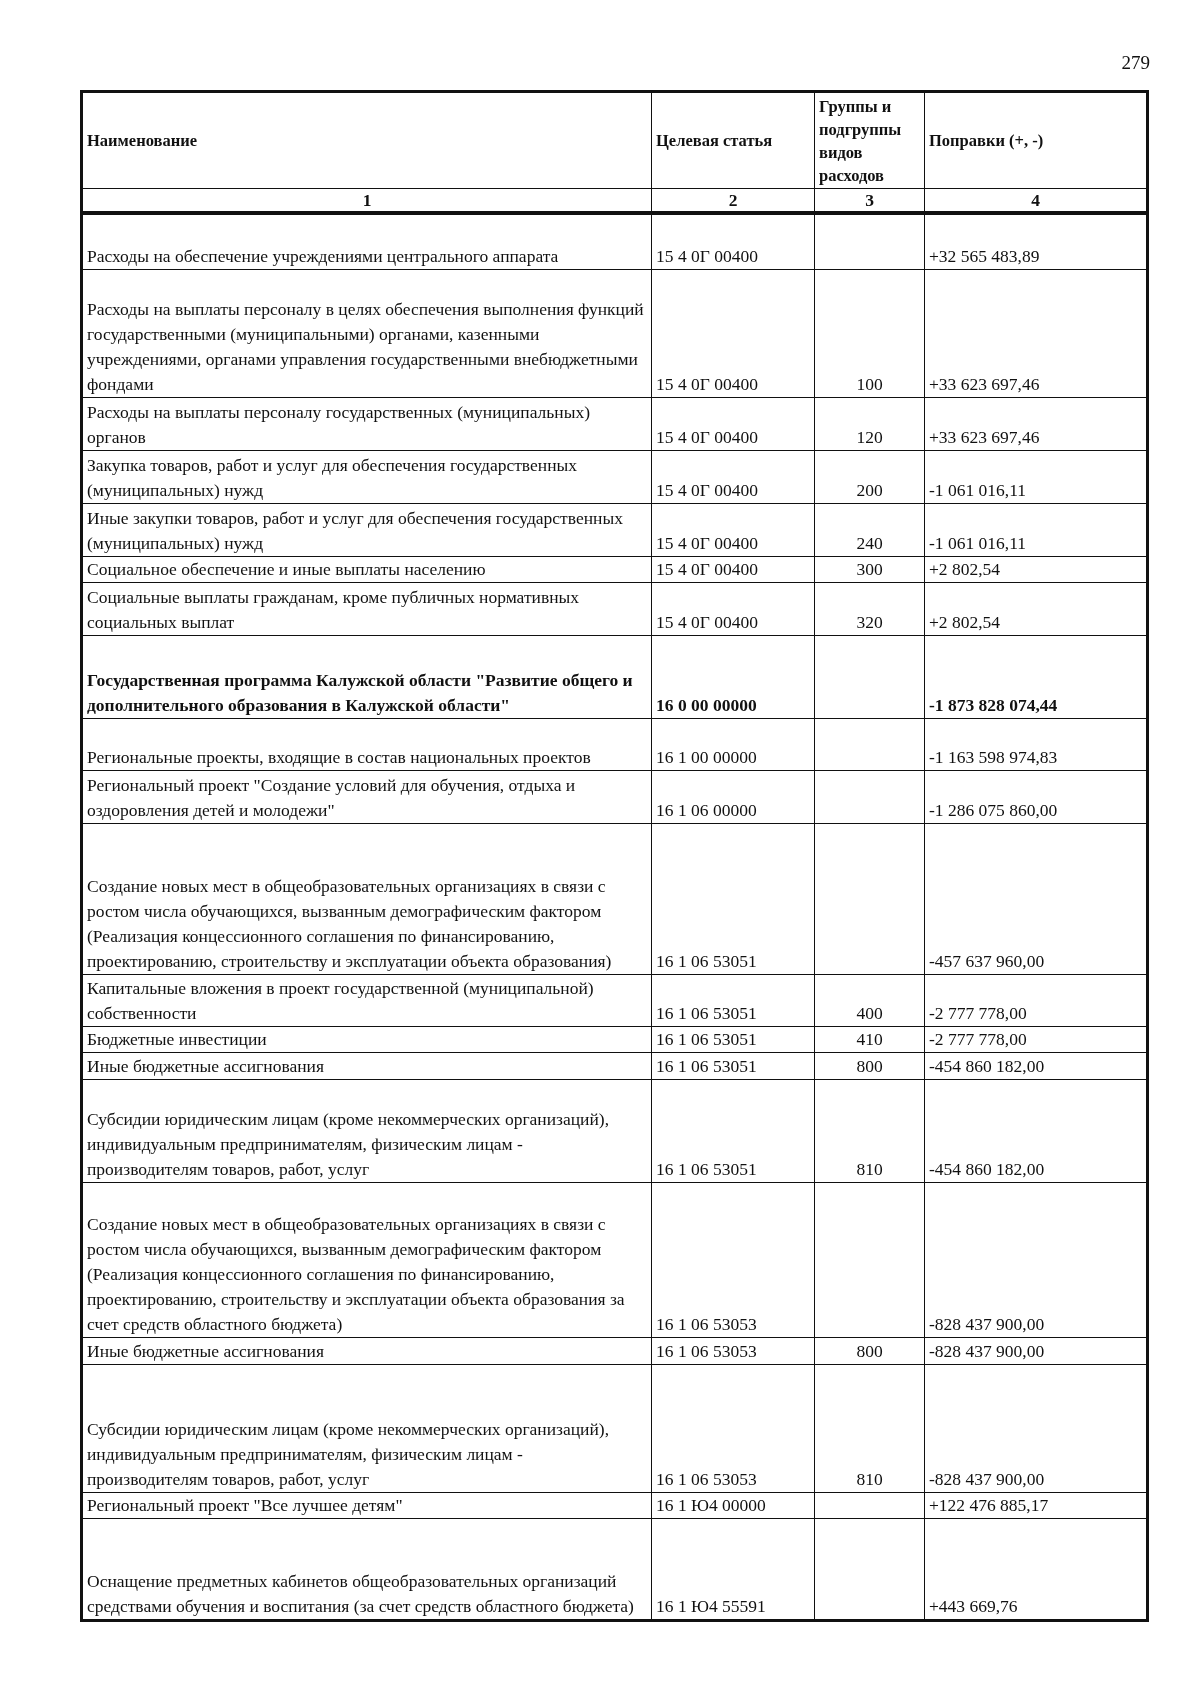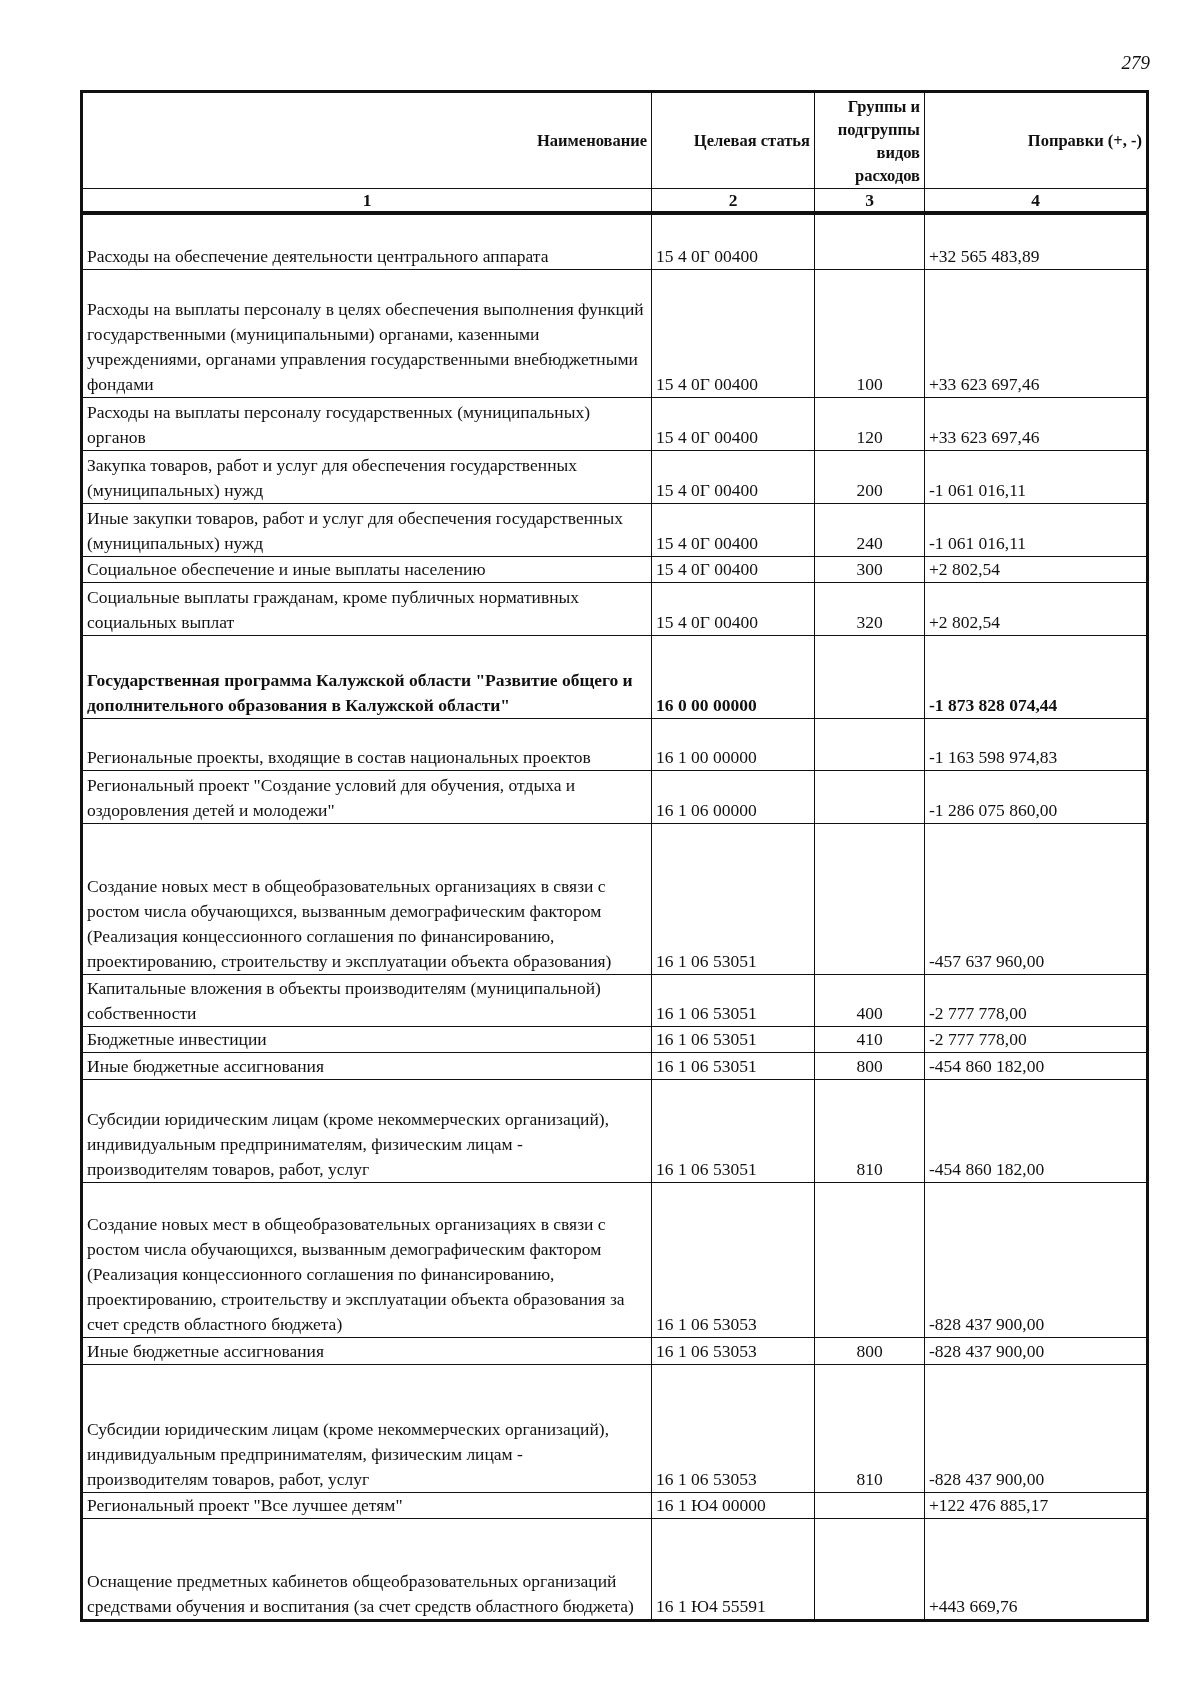--- a/index.html
+++ b/index.html
@@ -1,26 +1,26 @@
 <!DOCTYPE html>
 <html><head>
 <meta charset="utf-8">
 <style>
   html, body { margin: 0; padding: 0; background: #ffffff; }
   body { width: 1200px; height: 1697px; position: relative; overflow: hidden;
          font-family: "Liberation Serif", "DejaVu Serif", serif; color: #111; }
   .page-number { position: absolute; top: 52px; left: 1100px; width: 50px; text-align: right;
-                 font-size: 19px; font-style: italic; }
+                 font-size: 19px; }
   table.budget { position: absolute; left: 80px; top: 90px; width: 1066px;
                  border-collapse: collapse; table-layout: fixed; }
   table.budget td, table.budget th { border: 1.5px solid #111; padding: 0 4px; font-size: 17.5px;
                  line-height: 25px; vertical-align: bottom; }
   table.budget { border: 3px solid #111; }
   col.c1 { width: 570px; } col.c2 { width: 163px; } col.c3 { width: 110px; } col.c4 { width: 223px; }
-  th { font-weight: bold; font-size: 16.5px !important; text-align: right; vertical-align: middle !important; }
+  th { font-weight: bold; font-size: 16.5px !important; text-align: left; vertical-align: middle !important; }
   tr.head th { height: 95px; line-height: 23px; }
   tr.nums td { text-align: center; font-weight: bold; height: 22px; line-height: 22px; vertical-align: middle; }
   tr.nums td { border-bottom: 4px solid #111; }
   td.code { text-align: left; }
   td.grp { text-align: center; }
   td.amt { text-align: left; padding-right: 2px; }
   td.name { text-align: left; }
   tr.bold td { font-weight: bold; }
 </style>
 </head>
@@ -44,21 +44,21 @@
     </tr>
     <tr class="nums">
       <td>1</td>
       <td>2</td>
       <td>3</td>
       <td>4</td>
     </tr>
   </thead>
   <tbody id="rows">
       <tr style="height: 56px;">
-        <td class="name">Расходы на обеспечение деятельности центрального аппарата</td>
+        <td class="name">Расходы на обеспечение учреждениями центрального аппарата</td>
         <td class="code">15 4 0Г 00400</td>
         <td class="grp"></td>
         <td class="amt">+32 565 483,89</td>
       </tr>
       <tr style="height: 128px;">
         <td class="name">Расходы на выплаты персоналу в целях обеспечения выполнения функций государственными (муниципальными) органами, казенными учреждениями, органами управления государственными внебюджетными фондами</td>
         <td class="code">15 4 0Г 00400</td>
         <td class="grp">100</td>
         <td class="amt">+33 623 697,46</td>
       </tr>
@@ -110,21 +110,21 @@
         <td class="grp"></td>
         <td class="amt">-1 286 075 860,00</td>
       </tr>
       <tr style="height: 151px;">
         <td class="name">Создание новых мест в общеобразовательных организациях в связи с ростом числа обучающихся, вызванным демографическим фактором (Реализация концессионного соглашения по финансированию, проектированию, строительству и эксплуатации объекта образования)</td>
         <td class="code">16 1 06 53051</td>
         <td class="grp"></td>
         <td class="amt">-457 637 960,00</td>
       </tr>
       <tr style="height: 52px;">
-        <td class="name">Капитальные вложения в объекты производителям (муниципальной) собственности</td>
+        <td class="name">Капитальные вложения в проект государственной (муниципальной) собственности</td>
         <td class="code">16 1 06 53051</td>
         <td class="grp">400</td>
         <td class="amt">-2 777 778,00</td>
       </tr>
       <tr style="height: 26px;">
         <td class="name">Бюджетные инвестиции</td>
         <td class="code">16 1 06 53051</td>
         <td class="grp">410</td>
         <td class="amt">-2 777 778,00</td>
       </tr>

